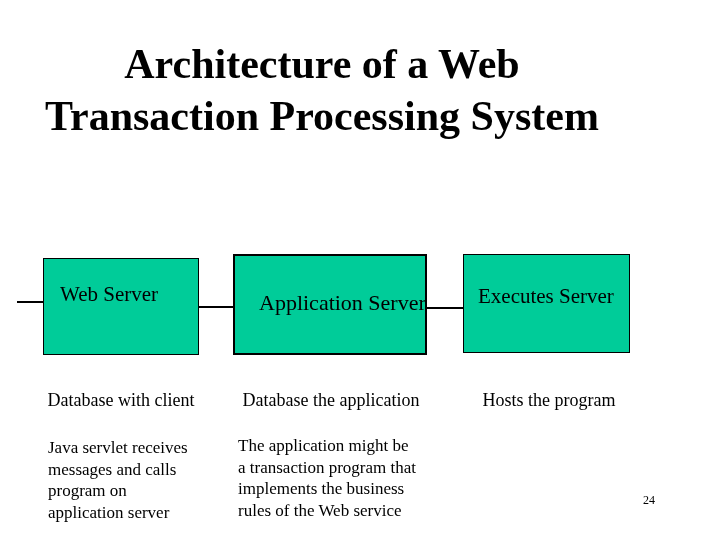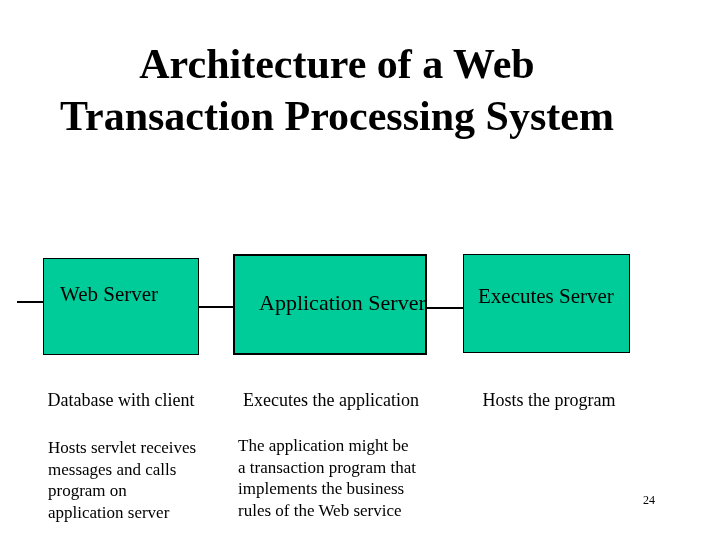--- a/index.html
+++ b/index.html
@@ -12,21 +12,21 @@
     width: 720px;
     height: 540px;
     background: #ffffff;
     overflow: hidden;
     font-family: "Liberation Serif", serif;
     color: #000000;
   }
   .title {
     position: absolute;
     top: 38px;
-    left: 15px;
+    left: 0;
     width: 644px;
     margin: 0;
     text-align: center;
     font-size: 42px;
     line-height: 52px;
     font-weight: bold;
     white-space: pre-line;
     font-family: "Liberation Serif", serif;
   }
   .server-box {
@@ -98,24 +98,24 @@
 
   <div class="server-box box-web" style="background: rgb(0, 204, 153);"></div>
   <div class="server-box box-app" style="background: rgb(0, 204, 153);"></div>
   <div class="server-box box-db" style="background: rgb(0, 204, 153);"></div>
 
   <div class="box-label label-web">Web Server</div>
   <div class="box-label label-app">Application Server</div>
   <div class="box-label label-db">Executes Server</div>
 
   <div class="role-label role-web">Database with client</div>
-  <div class="role-label role-app">Executes the application</div>
+  <div class="role-label role-app">Database the application</div>
   <div class="role-label role-db">Hosts the program</div>
 
-  <div class="detail-text detail-web">Hosts servlet receives
+  <div class="detail-text detail-web">Java servlet receives
 messages and calls
 program on
 application server</div>
   <div class="detail-text detail-app">The application might be
 a transaction program that
 implements the business
 rules of the Web service</div>
 
   <div class="page-number">24</div>
 

